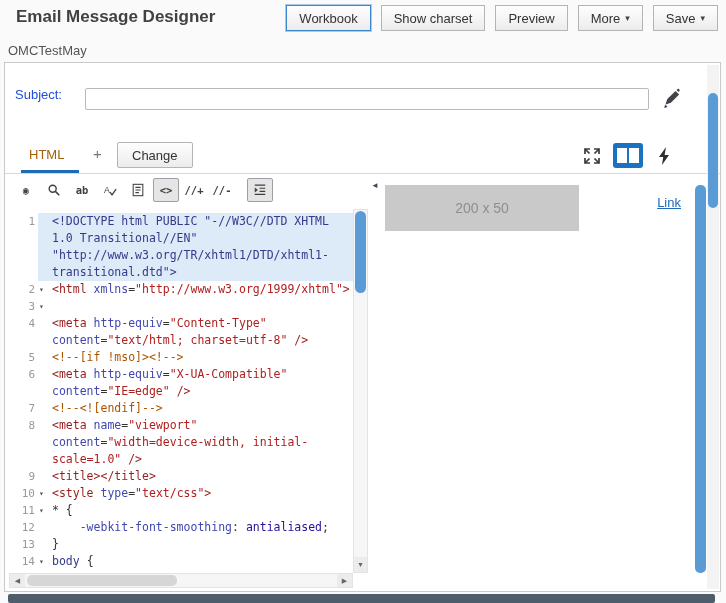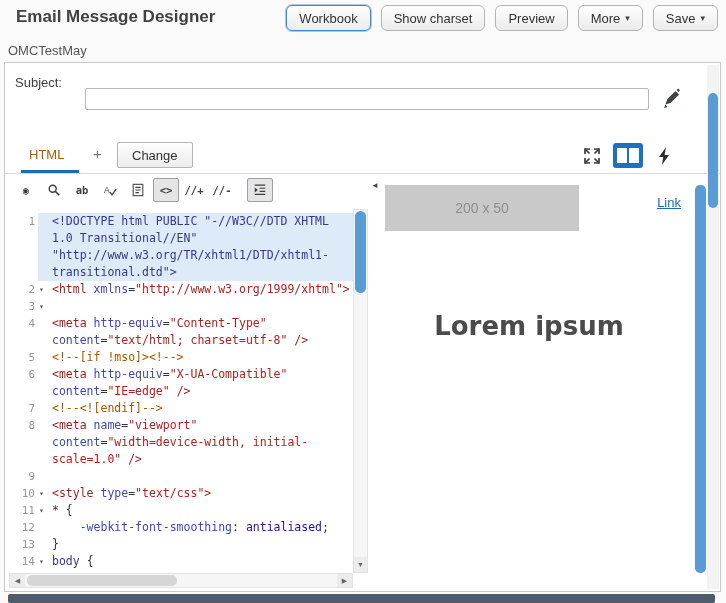--- a/index.html
+++ b/index.html
@@ -5,33 +5,33 @@
   html,body{margin:0;padding:0}
   body{
     width:726px;height:603px;position:relative;overflow:hidden;
     background:#fafafa;font-family:"Liberation Sans",sans-serif;color:#333;
   }
   
   .title{position:absolute;left:16px;top:7px;font-size:17px;font-weight:bold;color:#414141}
   .hbtns{position:absolute;right:8px;top:5px;display:flex;gap:10px}
   .hbtn{
     height:26px;padding:0 12px;font-size:13px;color:#333;cursor:default;
-    background:linear-gradient(#fefefe,#ececec);border:1px solid #b4b4b4;border-radius:6px;
+    background:linear-gradient(#fefefe,#ececec);border:1px solid #b4b4b4;border-radius:0;
     display:flex;align-items:center;gap:5px;font-family:"Liberation Sans",sans-serif;
   }
   .hbtn.focused{border-color:#3d87cf;box-shadow:0 0 0 1px #a9cbe8}
   .caret{font-size:9px;color:#444;line-height:1}
   .breadcrumb{position:absolute;left:8px;top:43px;font-size:13px;color:#555}
 
   
   .card{position:absolute;left:4px;top:62px;width:717px;height:530px;background:#fff;
         border:1px solid #c9c9c9;box-sizing:border-box}
 
   
-  .subject-label{position:absolute;left:10px;top:12px;font-size:13px;color:#404040}
+  .subject-label{position:absolute;left:10px;top:24px;font-size:13px;color:#1d4ed8}
   .subject-input{position:absolute;left:80px;top:25px;width:564px;height:22px;
     border:1px solid #b9b9b9;border-radius:2px;font-size:13px;padding:0 6px;
     font-family:"Liberation Sans",sans-serif;box-sizing:border-box;background:#fff}
   .subject-icon{position:absolute;left:654px;top:22px;width:24px;height:26px;
     display:flex;align-items:center;justify-content:center;cursor:pointer}
 
   
   .tab-html{position:absolute;left:24px;top:84px;font-size:13px;font-weight:normal;color:#a16207;cursor:pointer}
   .tab-underline{position:absolute;left:16px;top:107px;width:58px;height:3px;background:#1e6bb8}
   .tab-add{position:absolute;left:88px;top:82px;font-size:15px;color:#777;cursor:pointer}
@@ -202,21 +202,21 @@
         <div class="crow"><span class="gut">3</span><span class="fold">▾</span></div>
         <div class="crow"><span class="gut">4</span><span class="fold"></span><span class="code"><span class="tk-tag">&lt;meta </span><span class="tk-attr">http-equiv</span><span class="tk-plain">=</span><span class="tk-str">"Content-Type"</span></span></div>
         <div class="crow"><span class="gut"></span><span class="fold"></span><span class="code"><span class="tk-attr">content</span><span class="tk-plain">=</span><span class="tk-str">"text/html; charset=utf-8"</span><span class="tk-tag"> /&gt;</span></span></div>
         <div class="crow"><span class="gut">5</span><span class="fold"></span><span class="code"><span class="tk-comment">&lt;!--[if !mso]&gt;&lt;!--&gt;</span></span></div>
         <div class="crow"><span class="gut">6</span><span class="fold"></span><span class="code"><span class="tk-tag">&lt;meta </span><span class="tk-attr">http-equiv</span><span class="tk-plain">=</span><span class="tk-str">"X-UA-Compatible"</span></span></div>
         <div class="crow"><span class="gut"></span><span class="fold"></span><span class="code"><span class="tk-attr">content</span><span class="tk-plain">=</span><span class="tk-str">"IE=edge"</span><span class="tk-tag"> /&gt;</span></span></div>
         <div class="crow"><span class="gut">7</span><span class="fold"></span><span class="code"><span class="tk-comment">&lt;!--&lt;![endif]--&gt;</span></span></div>
         <div class="crow"><span class="gut">8</span><span class="fold"></span><span class="code"><span class="tk-tag">&lt;meta </span><span class="tk-attr">name</span><span class="tk-plain">=</span><span class="tk-str">"viewport"</span></span></div>
         <div class="crow"><span class="gut"></span><span class="fold"></span><span class="code"><span class="tk-attr">content</span><span class="tk-plain">=</span><span class="tk-str">"width=device-width, initial-</span></span></div>
         <div class="crow"><span class="gut"></span><span class="fold"></span><span class="code"><span class="tk-str">scale=1.0" </span><span class="tk-tag">/&gt;</span></span></div>
-        <div class="crow"><span class="gut">9</span><span class="fold"></span></div>
+        <div class="crow"><span class="gut">9</span><span class="fold"></span><span class="code"><span class="tk-tag">&lt;title&gt;&lt;/title&gt;</span></span></div>
         <div class="crow"><span class="gut">10</span><span class="fold">▾</span><span class="code"><span class="tk-tag">&lt;style </span><span class="tk-attr">type</span><span class="tk-plain">=</span><span class="tk-str">"text/css"</span><span class="tk-tag">&gt;</span></span></div>
         <div class="crow"><span class="gut">11</span><span class="fold">▾</span><span class="code"><span class="tk-plain">* {</span></span></div>
         <div class="crow"><span class="gut">12</span><span class="fold"></span><span class="code"><span class="tk-prop">    -webkit-font-smoothing</span><span class="tk-plain">: </span><span class="tk-atom">antialiased</span><span class="tk-plain">;</span></span></div>
         <div class="crow"><span class="gut">13</span><span class="fold"></span><span class="code"><span class="tk-plain">}</span></span></div>
         <div class="crow"><span class="gut">14</span><span class="fold">▾</span><span class="code"><span class="tk-meta">body</span><span class="tk-plain"> {</span></span></div>
       </div>
     <div class="vscroll">
       <div class="vthumb"></div>
       <div class="varrow">▼</div>
     </div>
@@ -229,21 +229,20 @@
 
   <div class="splitter">
     <span class="split-collapse">◄</span>
   </div>
 
   <div class="preview-pane">
     <div class="img-ph">
       <span>200 x 50</span>
     </div>
     <a class="pv-link">Link</a>
-    <div class="pv-head">Lorem ipsum</div>
     <div class="pv-scroll"></div>
   </div>
 
   <div class="outer-scroll">
     <div class="outer-thumb"></div>
   </div>
 </div>
 
 <div class="bottom-bar"></div>
 

